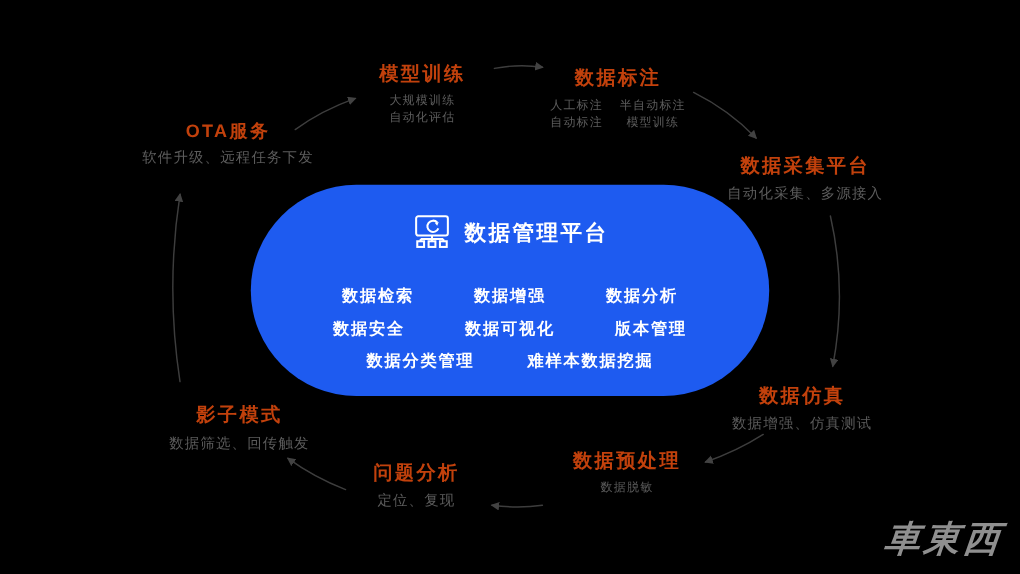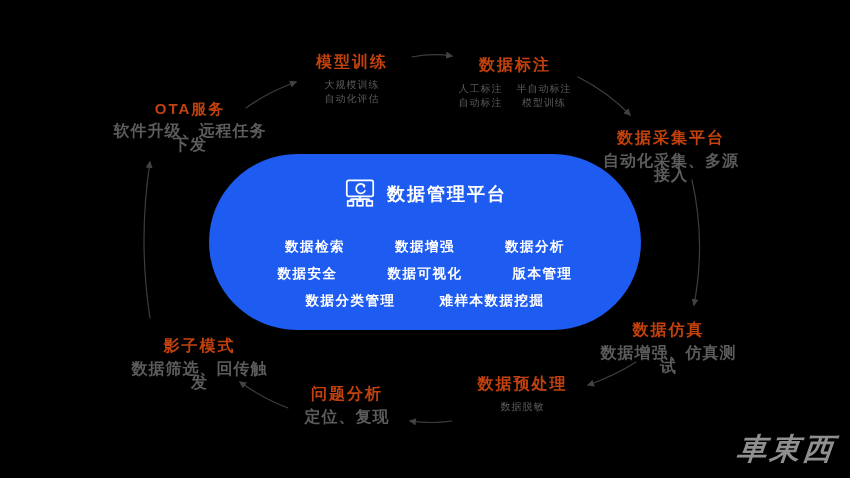--- a/index.html
+++ b/index.html
@@ -6,21 +6,21 @@
   .stage{
     position:relative;width:850px;height:478px;background:#000;overflow:hidden;
     font-family:"Liberation Sans","DejaVu Sans",sans-serif;
   }
   
   .ring{position:absolute;left:0;top:0;width:850px;height:478px;pointer-events:none;}
   
   .node{position:absolute;text-align:center;color:#6f6f6f;}
   .n-title{font-size:16px;font-weight:bold;letter-spacing:2px;color:#c2410c;}
   .n-title.sm{font-size:15px;}
-  .n-sub{font-size:16px;color:#5c5c5c;letter-spacing:1px;margin-top:5px;line-height:14px;font-weight:bold;}
+  .n-sub{font-size:12px;color:#5c5c5c;letter-spacing:1px;margin-top:5px;line-height:14px;}
   .n-lines{font-size:10px;color:#5c5c5c;letter-spacing:1px;margin-top:5px;line-height:14px;}
   .n-cols{display:flex;justify-content:center;gap:14px;margin-top:6px;}
   .n-col{font-size:10px;color:#5c5c5c;letter-spacing:1px;line-height:14px;}
   
   .platform{
     position:absolute;left:209px;top:154px;width:432px;height:176px;
     background:#1E5BF0;border-radius:90px;
     display:flex;flex-direction:column;align-items:center;box-sizing:border-box;
     padding-top:24px;color:#fff;
   }

